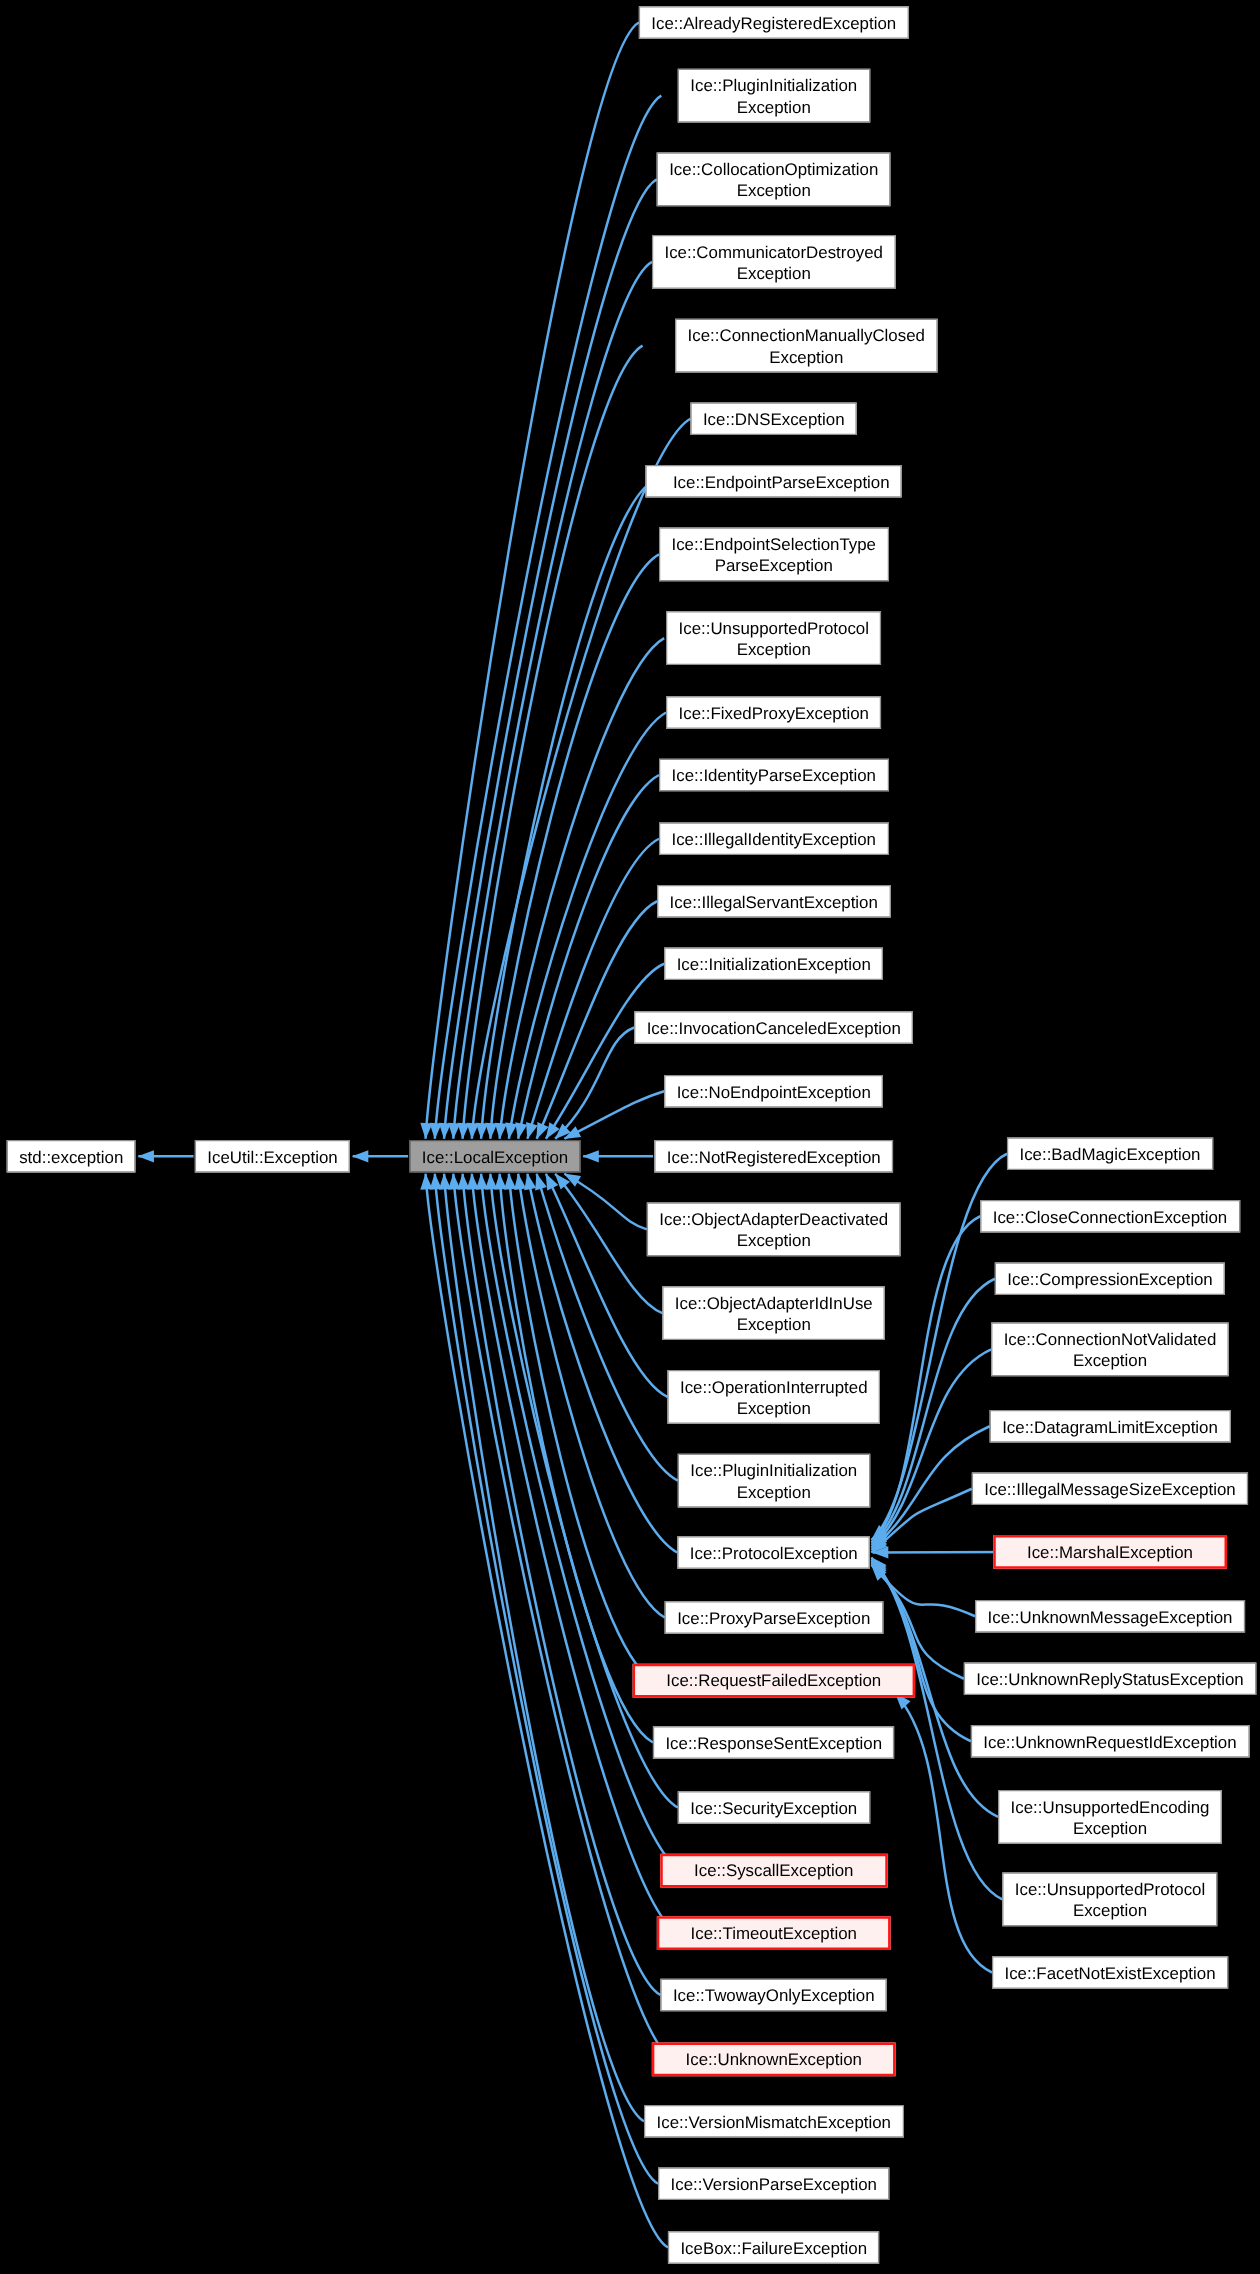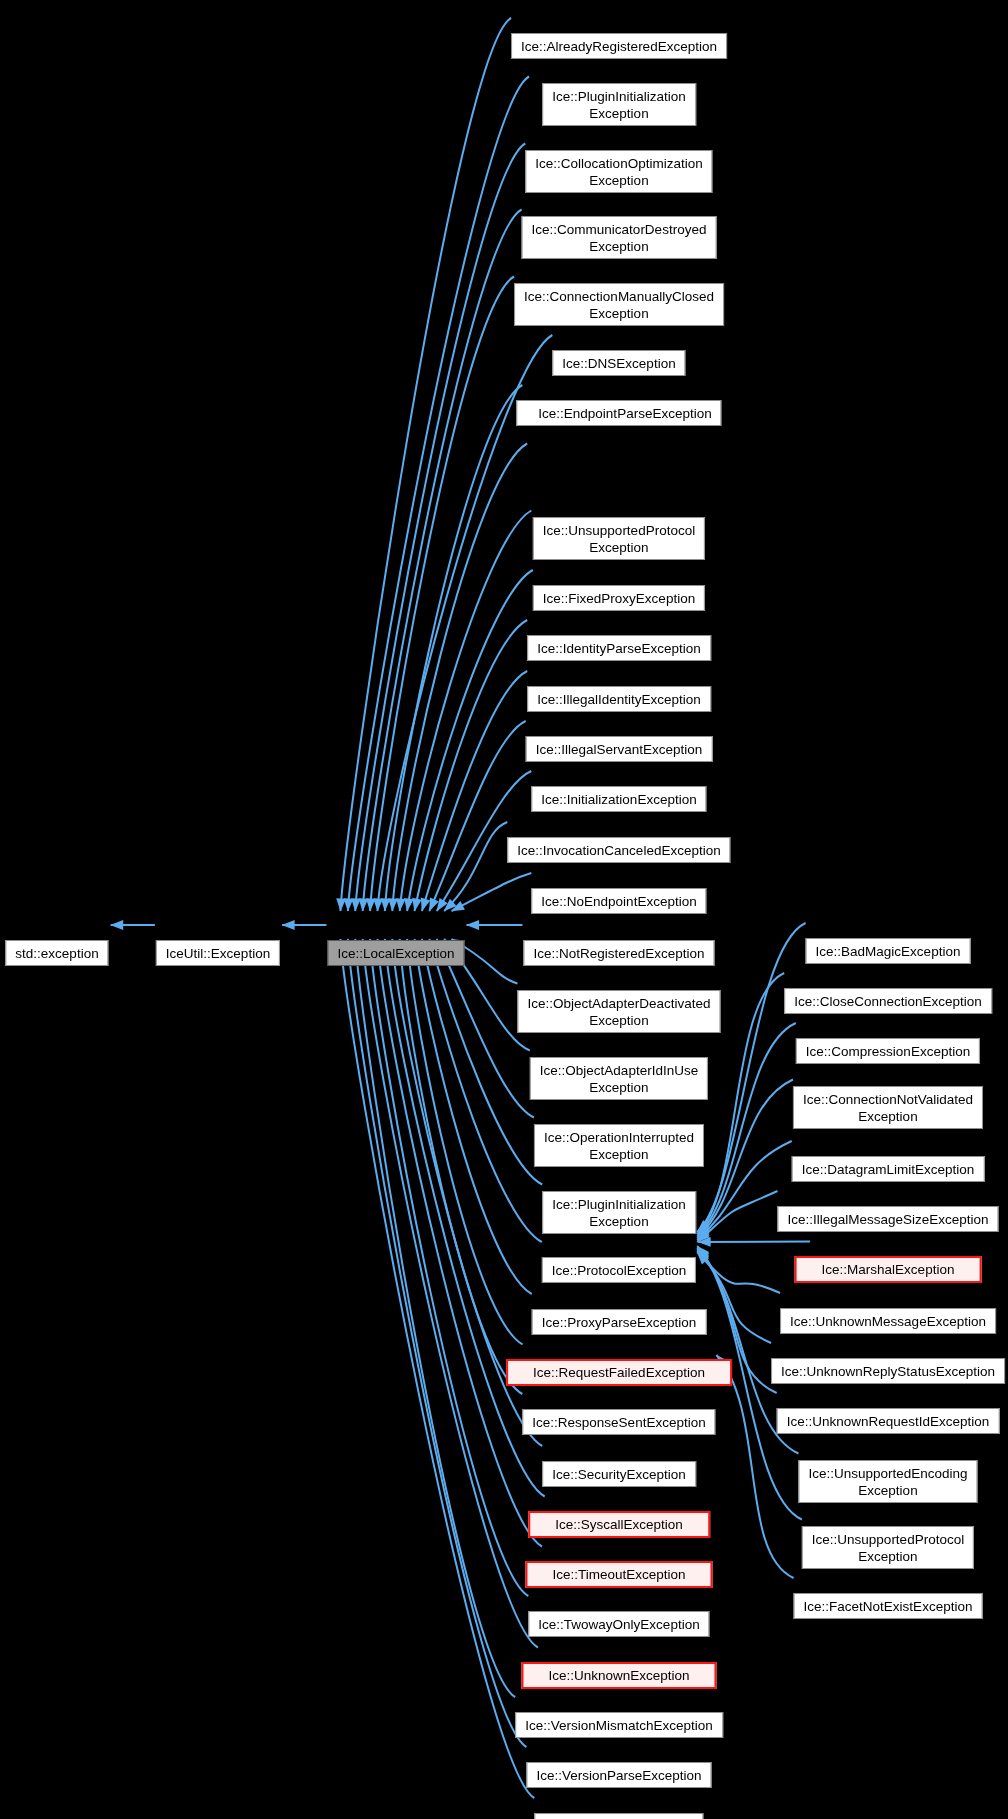--- a/index.html
+++ b/index.html
@@ -5,21 +5,21 @@
   html,body{margin:0;padding:0;background:#000;}
   #diagram{
     position:relative;width:1008px;height:1819px;background:var(--bg,#000);
     font-family:"Liberation Sans", sans-serif;overflow:hidden;
   }
   #edges{position:absolute;left:0;top:0;z-index:1;}
   .node{
     position:absolute;transform:translateX(-50%);
     background:var(--boxfill,#fff);border:1.5px solid var(--boxborder,#8f8f8f);
     color:var(--text,#000);font-size:13.5px;line-height:17px;
-    padding:3.5px 9px;text-align:center;white-space:nowrap;z-index:2;box-sizing:border-box;margin-top:28px;
+    padding:3.5px 9px;text-align:center;white-space:nowrap;z-index:2;box-sizing:border-box;
   }
   .node.highlight{background:var(--hifill,#9e9e9e);border-color:var(--hiborder,#5a5a5a);}
   .node.truncated{background:var(--redfill,#fff0f0);border:2px solid var(--redborder,#ff1414);padding:3px 25px;}
 </style>
 </head>
 <body>
 
 <div id="diagram" style="--bg: #000000; --boxfill: #FFFFFF; --boxborder: #8F8F8F; --hifill: #9E9E9E; --hiborder: #5A5A5A; --redfill: #FFF0F0; --redborder: #FF1414; --text: #000000;">
   <svg id="edges" width="1008" height="1819" viewBox="0 0 1008 1819">
     <defs>
@@ -95,29 +95,33 @@
       <div>Exception</div>
     </div>
     <div class="node default" style="left: 619px; top: 122px;">
       <div>Ice::CollocationOptimization</div>
       <div>Exception</div>
     </div>
     <div class="node default" style="left: 619px; top: 188px;">
       <div>Ice::CommunicatorDestroyed</div>
       <div>Exception</div>
     </div>
-    <div class="node default" style="left: 619px; top: 255px;">
+    <div class="node default" style="left: 645px; top: 255px;">
       <div>Ice::ConnectionManuallyClosed</div>
       <div>Exception</div>
     </div>
     <div class="node default" style="left: 619px; top: 322px;">
       <div>Ice::DNSException</div>
     </div>
     <div class="node default" style="left: 619px; top: 372px; padding-left: 21px;">
       <div>Ice::EndpointParseException</div>
+    </div>
+    <div class="node default" style="left: 619px; top: 422px;">
+      <div>Ice::EndpointSelectionType</div>
+      <div>ParseException</div>
     </div>
     <div class="node default" style="left: 619px; top: 489px;">
       <div>Ice::UnsupportedProtocol</div>
       <div>Exception</div>
     </div>
     <div class="node default" style="left: 619px; top: 557px;">
       <div>Ice::FixedProxyException</div>
     </div>
     <div class="node default" style="left: 619px; top: 607px;">
       <div>Ice::IdentityParseException</div>

